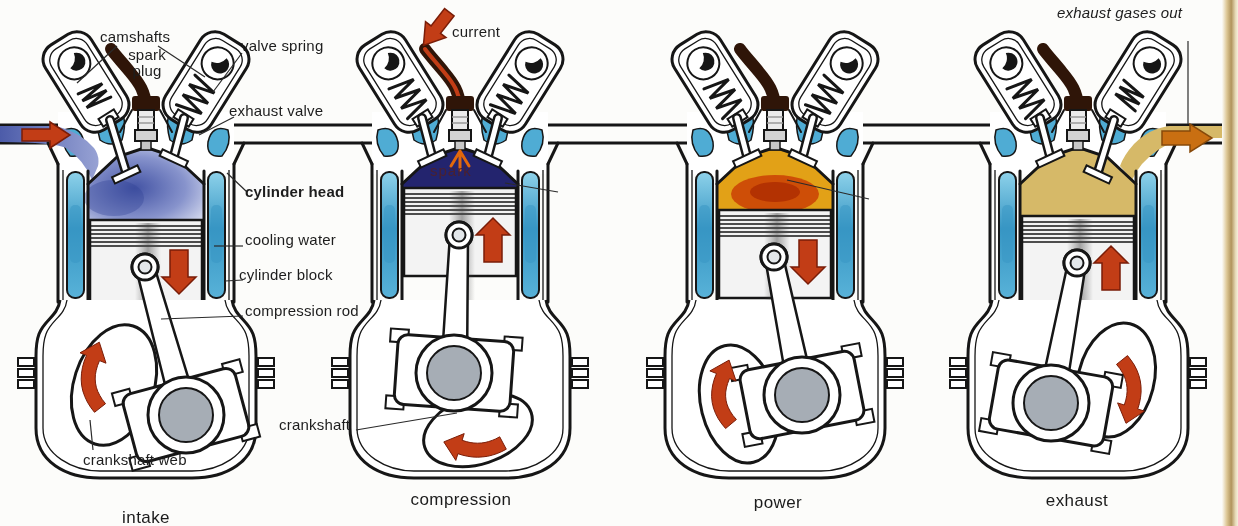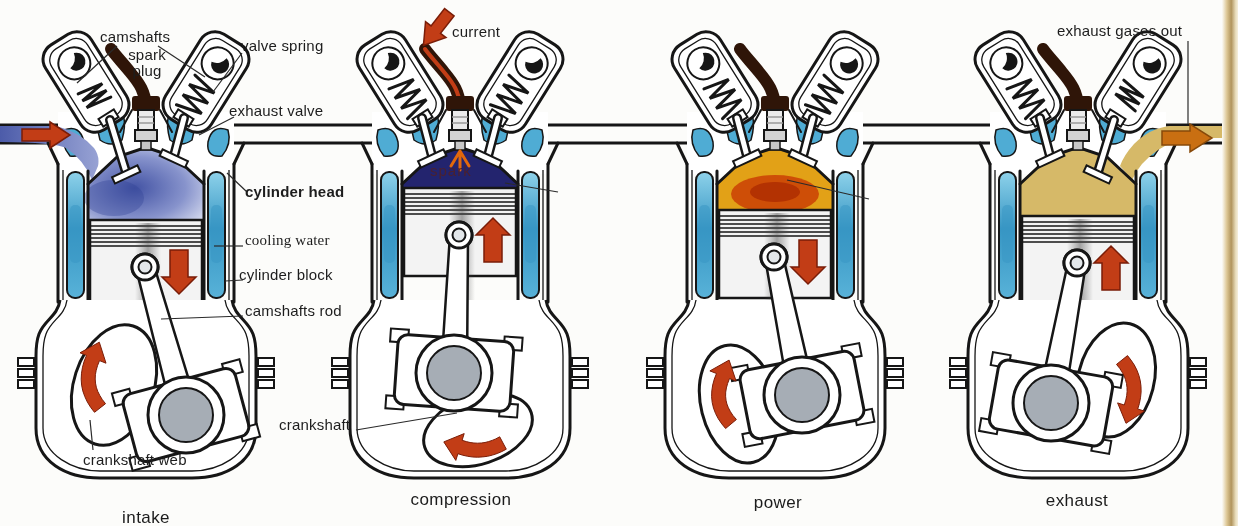--- a/index.html
+++ b/index.html
@@ -434,28 +434,28 @@
   <path d="M1188,41 L1188,124"></path>
 </g>
       </svg></div>
 
   <div class="lbl" style="left:100px;top:29px;">camshafts</div>
   <div class="lbl ctr" style="left:119px;top:47px;width:56px;">spark
 plug</div>
   <div class="lbl" style="left:241px;top:38px;">valve spring</div>
   <div class="lbl" style="left:229px;top:103px;text-align:right;">exhaust valve</div>
   <div class="lbl" style="left:245px;top:184px;font-weight:bold;">cylinder head</div>
-  <div class="lbl" style="left:245px;top:232px;font-family:Liberation Serif, serif;">cooling water</div>
+  <div class="lbl" style="left:245px;top:232px;">cooling water</div>
   <div class="lbl" style="left:239px;top:267px;">cylinder block</div>
-  <div class="lbl" style="left:245px;top:303px;">camshafts rod</div>
+  <div class="lbl" style="left:245px;top:303px;">compression rod</div>
   <div class="lbl" style="left:83px;top:452px;">crankshaft web</div>
   <div class="lbl" style="left:452px;top:24px;">current</div>
   <div class="lbl" id="lbl-spark" style="left:430px;top:163px;">spark</div>
   <div class="lbl" style="left:279px;top:417px;">crankshaft</div>
-  <div class="lbl" style="left:1057px;top:23px;">exhaust gases out</div>
+  <div class="lbl" style="left:1057px;top:5px;font-style:italic;">exhaust gases out</div>
 
   <div class="cap" style="left:146px;top:500px;margin-top:8px;">intake</div>
   <div class="cap" style="left:461px;top:490px;">compression</div>
   <div class="cap" style="left:778px;top:493px;">power</div>
   <div class="cap" style="left:1077px;top:491px;">exhaust</div>
 
   <div id="page-edge"></div>
 </div>
 
 </body></html>

